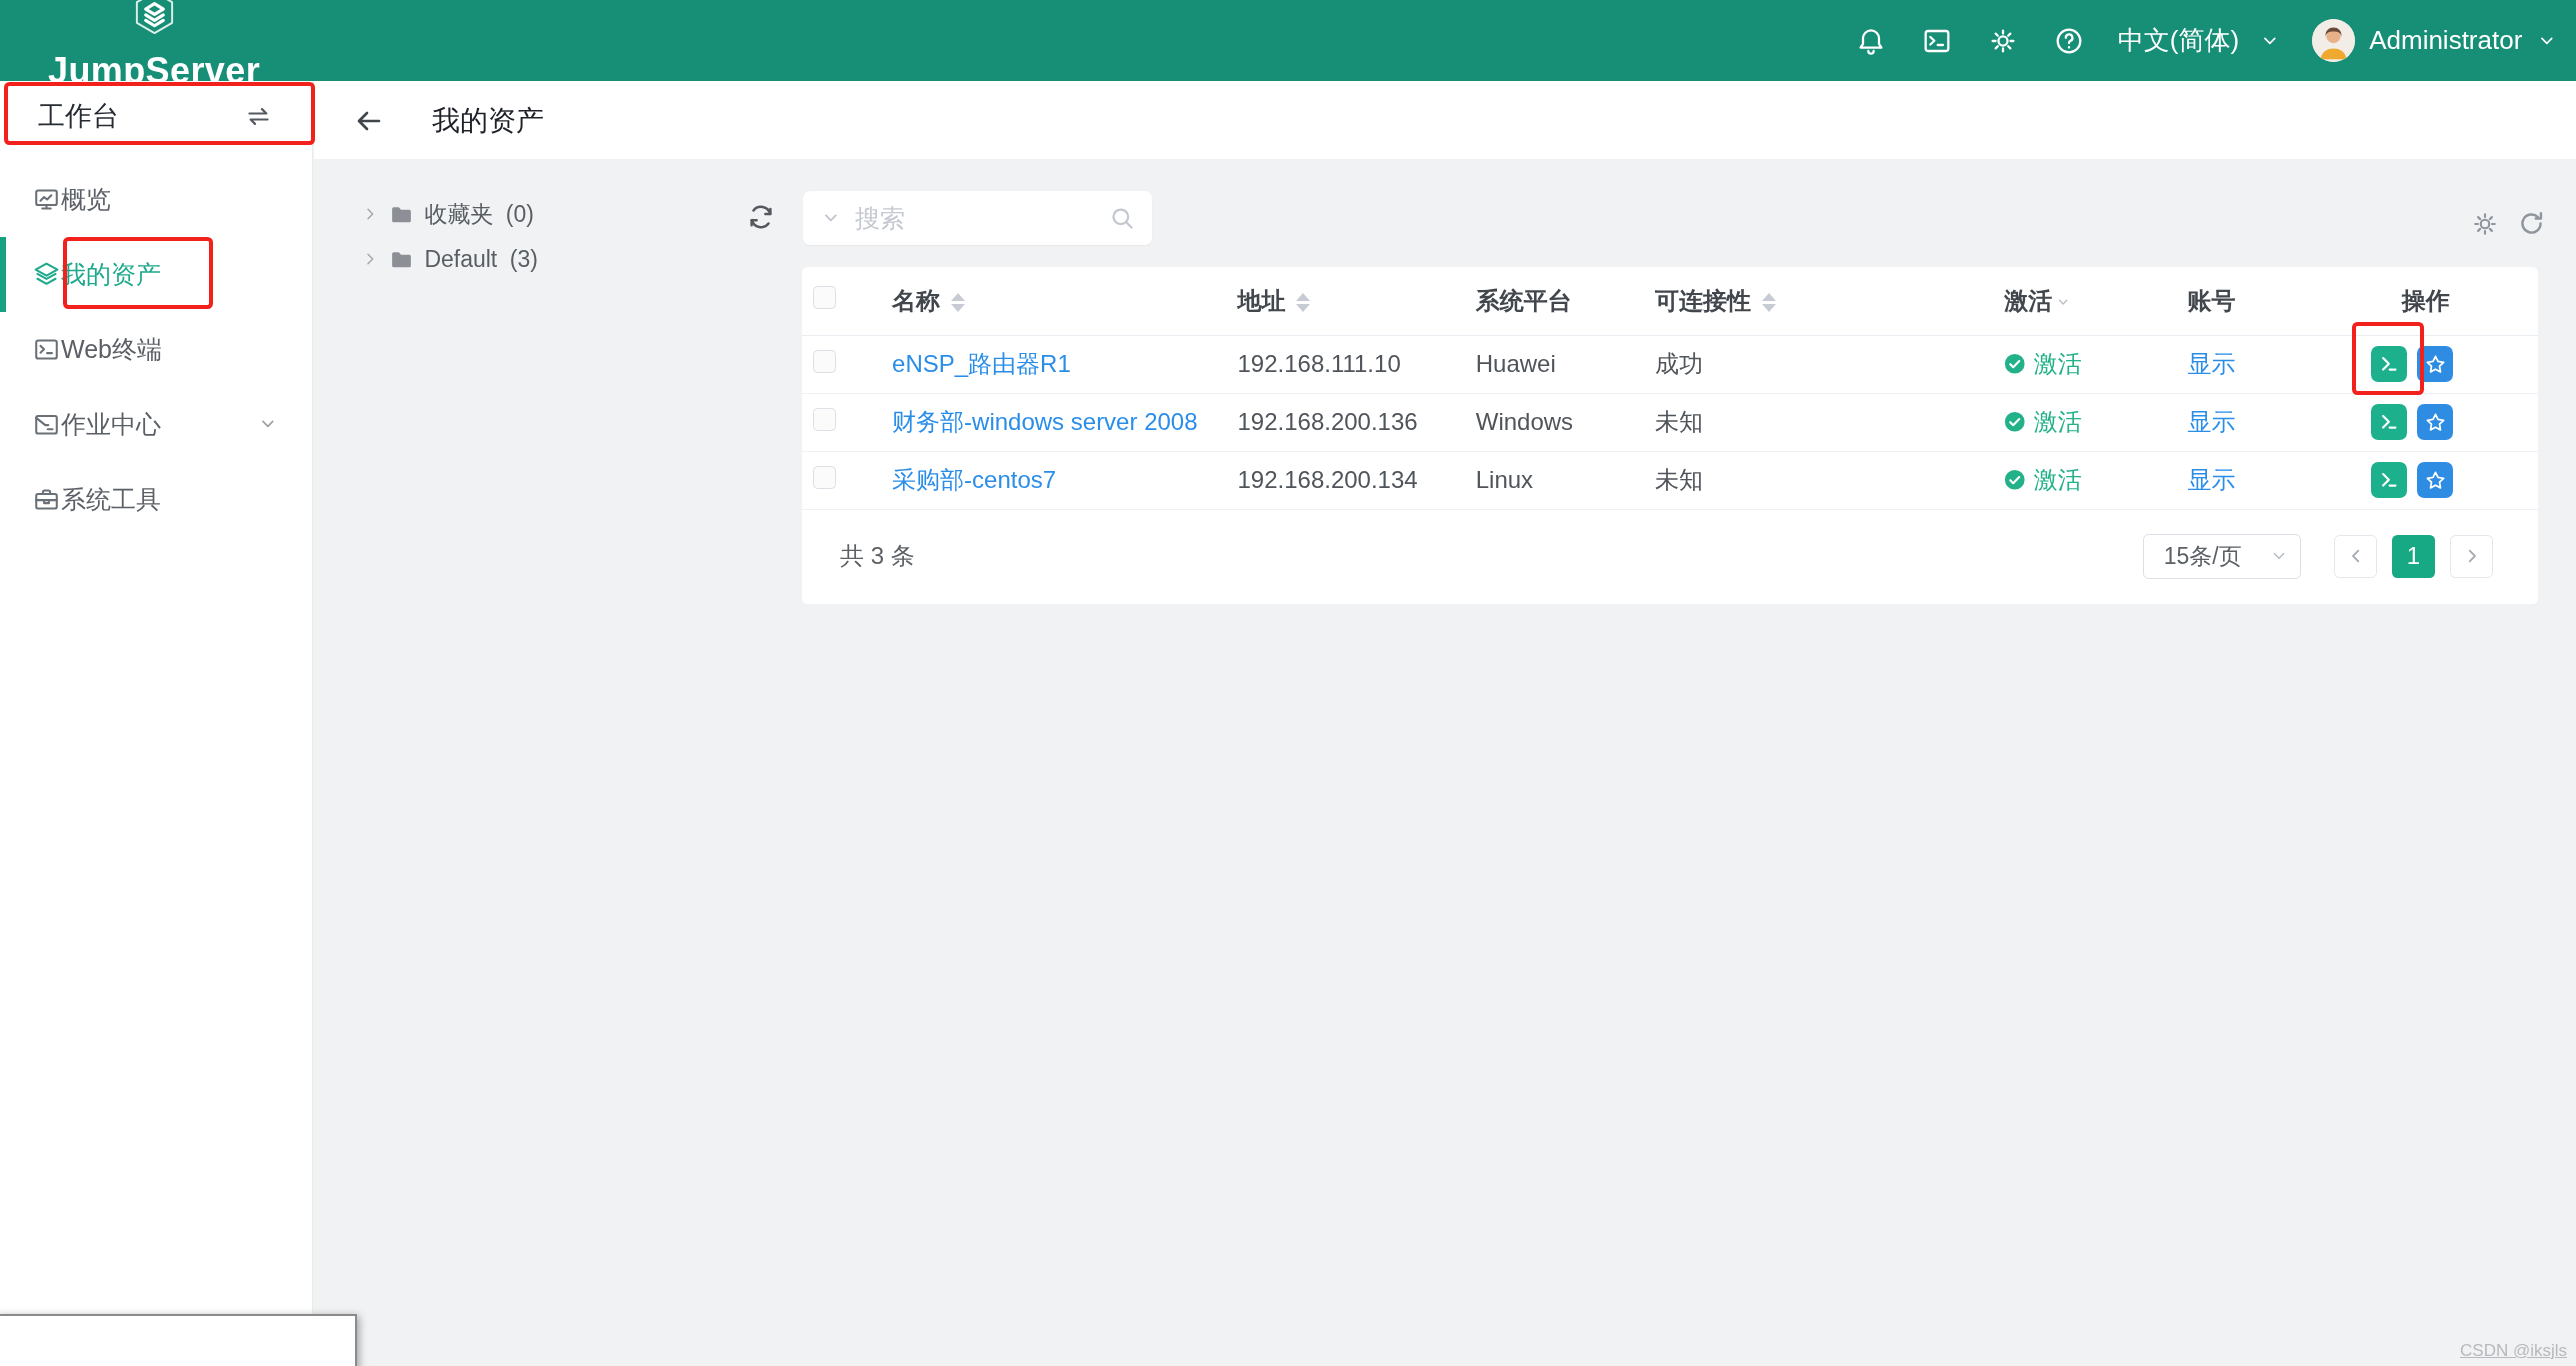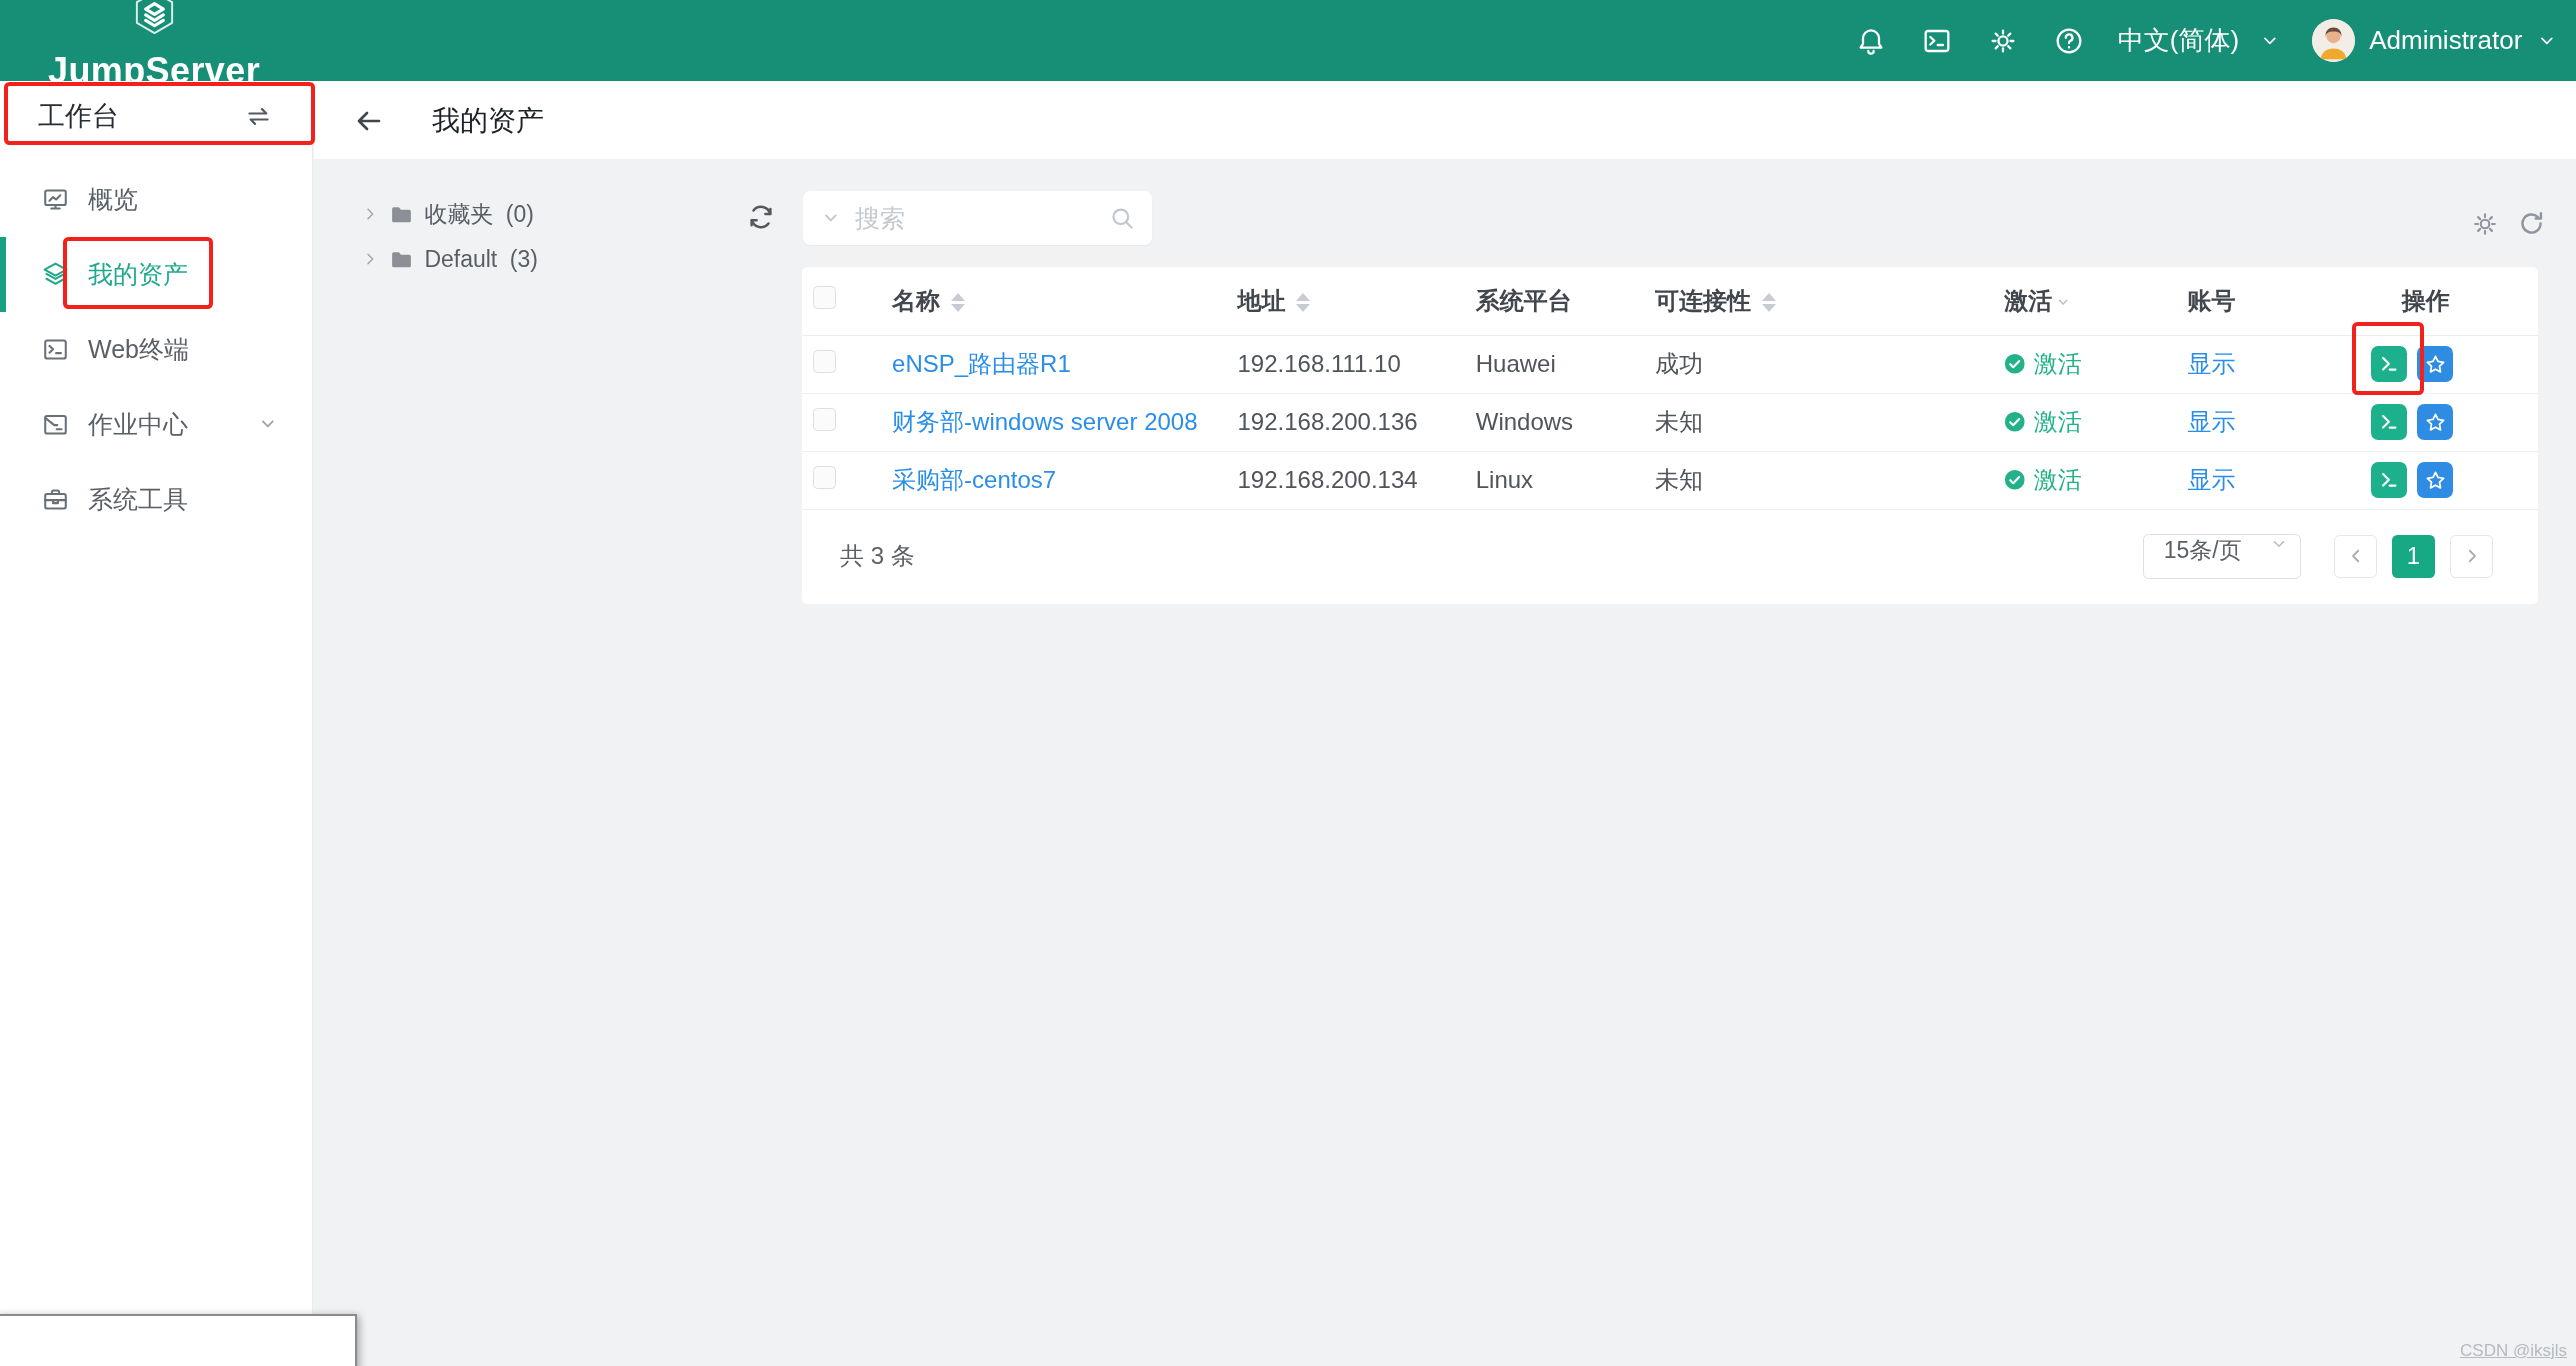--- a/index.html
+++ b/index.html
@@ -31,21 +31,21 @@
     position:absolute; top:81px; left:0; bottom:0; width:313px;
     background:#fff; border-right:0.9px solid #ececec;
   }
   .side-title {
     height:70px; display:flex; align-items:center; justify-content:space-between;
     padding:0 39px 0 38px; font-size:27px; color:#272c33;
   }
   .menu { padding-top:10.7px; }
   .menu-item {
     position:relative; height:75px; display:flex; align-items:center;
-    gap:18px; padding:0 34px 0 41px; font-size:25px; color:#5b6066; cursor:pointer;
+    padding:0 34px 0 32px; font-size:25px; color:#5b6066; cursor:pointer;
   }
   .menu-item .mi-label { flex:1; }
   .menu-item.active { color:#1fa98c; }
   .menu-item.active::before {
     content:""; position:absolute; left:0; top:0; bottom:0; width:6.3px; background:#17a183;
   }
   .mi-icon { width:29px; height:29px; color:#6a7077; }
   .menu-item.active .mi-icon { color:#1fa98c; }
   .mi-chevron { width:19.7px; height:19.7px; color:#9aa0a6; }
 
@@ -115,21 +115,21 @@
   .act-btn.terminal { background:#1db08c; }
   .act-btn.star { background:#2f8ce3; }
 
   .card-footer {
     height:93px; display:flex; align-items:center; justify-content:space-between;
     padding:0 45px 0 38px; font-size:24px; color:#5c6166;
   }
   .pager { display:flex; align-items:center; gap:15px; }
   .page-size {
     width:158px; height:45px; border:0.9px solid #dcdfe6; border-radius:5.4px;
-    display:flex; justify-content:space-between;
+    display:flex; align-items:center; justify-content:space-between;
     padding:0 12.5px 0 19.7px; font-size:23px; color:#5c6166; margin-right:18px;
     background:#fff; cursor:pointer;
   }
   .ps-chevron { width:18px; height:18px; color:#b9bec6; }
   .pg-btn {
     width:43px; height:43px; border:0.9px solid #e3e6eb; border-radius:5.4px; background:#fff;
     color:#a9adb3; display:flex; align-items:center; justify-content:center; cursor:pointer;
   }
   .pg-btn svg { width:18px; height:18px; }
   .pg-current {

